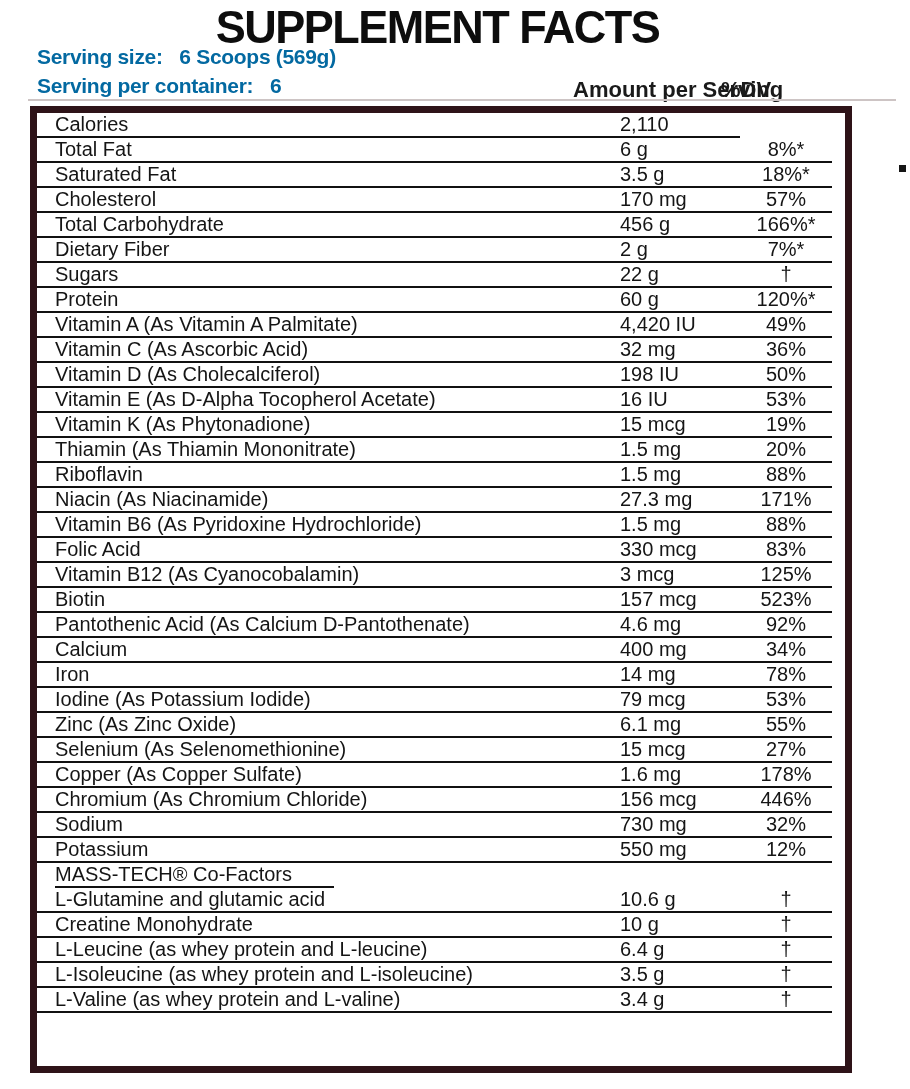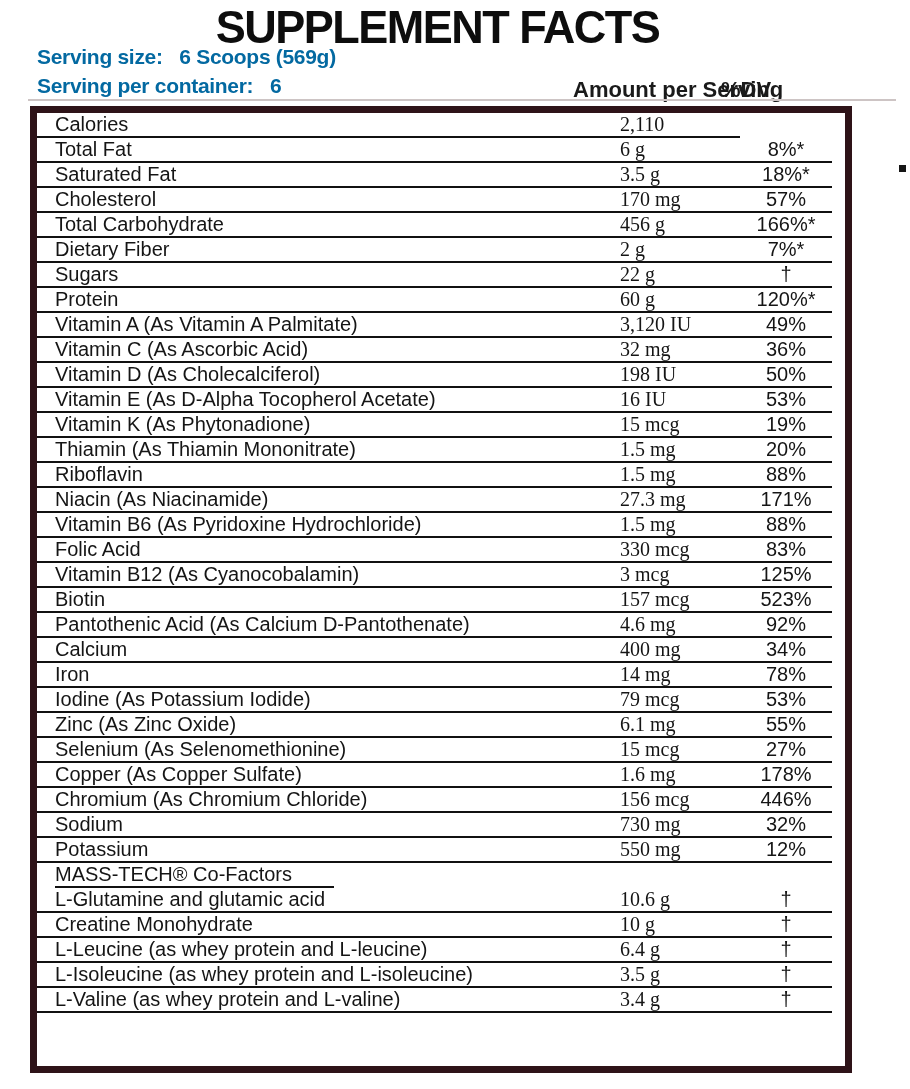--- a/index.html
+++ b/index.html
@@ -46,21 +46,21 @@
     padding-top:0;
   }
   .row { display:flex; height:25px; box-sizing:border-box;justify-content:space-between; }
   .cell {
     font-size:20px; line-height:23px; height:25px;
     box-sizing:border-box;
     border-bottom:2px solid #111;
     white-space:nowrap; overflow:visible;
   }
   .cname { width:583px; padding-left:18px; }
-  .camt  { width:120px;font-family:Liberation Serif, serif; }
+  .camt  { width:120px; }
   .cpct  { width:92px; text-align:center; }
   .ctail { flex:1; border-bottom:none; }
   .nb { border-bottom:none; }
   .section-row { height:25px; }
   .section-row .section-label {
     display:inline-block; margin-left:18px; padding-right:42px;
     font-size:20px; line-height:23px;
     border-bottom:2px solid #111;
     white-space:nowrap;
   }
@@ -140,21 +140,21 @@
         <div class="cell ctail"></div>
       </div>
       <div class="row">
         <div class="cell cname">Protein</div>
         <div class="cell camt">60 g</div>
         <div class="cell cpct">120%*</div>
         <div class="cell ctail"></div>
       </div>
       <div class="row">
         <div class="cell cname">Vitamin A (As Vitamin A Palmitate)</div>
-        <div class="cell camt">3,120 IU</div>
+        <div class="cell camt">4,420 IU</div>
         <div class="cell cpct">49%</div>
         <div class="cell ctail"></div>
       </div>
       <div class="row">
         <div class="cell cname">Vitamin C (As Ascorbic Acid)</div>
         <div class="cell camt">32 mg</div>
         <div class="cell cpct">36%</div>
         <div class="cell ctail"></div>
       </div>
       <div class="row">

